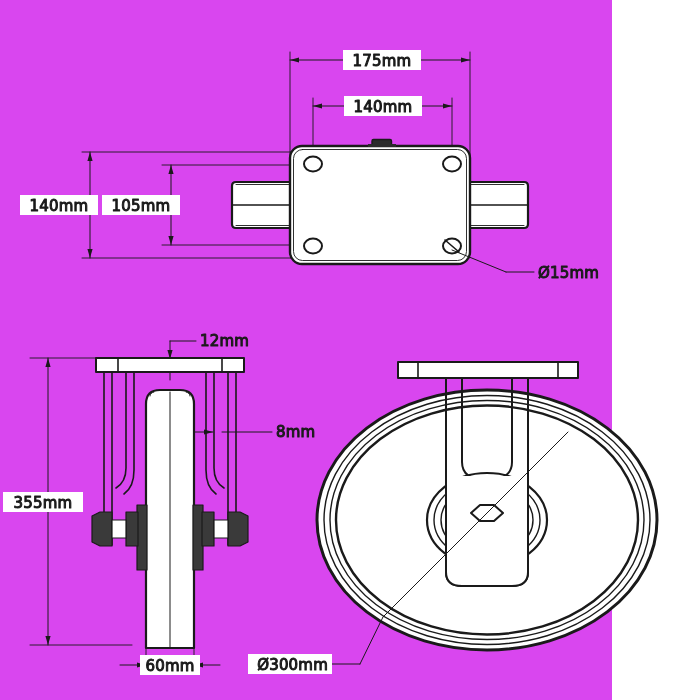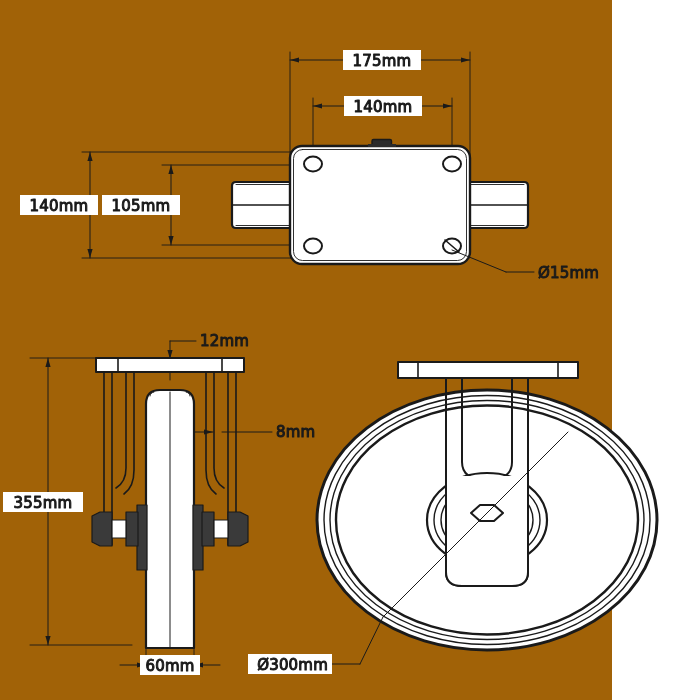--- a/index.html
+++ b/index.html
@@ -10,21 +10,21 @@
   body {
     width: 700px;
     height: 700px;
     font-family: "DejaVu Sans", sans-serif;
     overflow: hidden;
   }
   #drawing-root {
     position: relative;
     width: 612px;
     height: 700px;
-    background: #a16207;
+    background: #d946ef;
   }
   svg.cad {
     position: absolute;
     top: 0;
     left: 0;
     width: 700px;
     height: 700px;
     display: block;
   }
   .dimtext {

